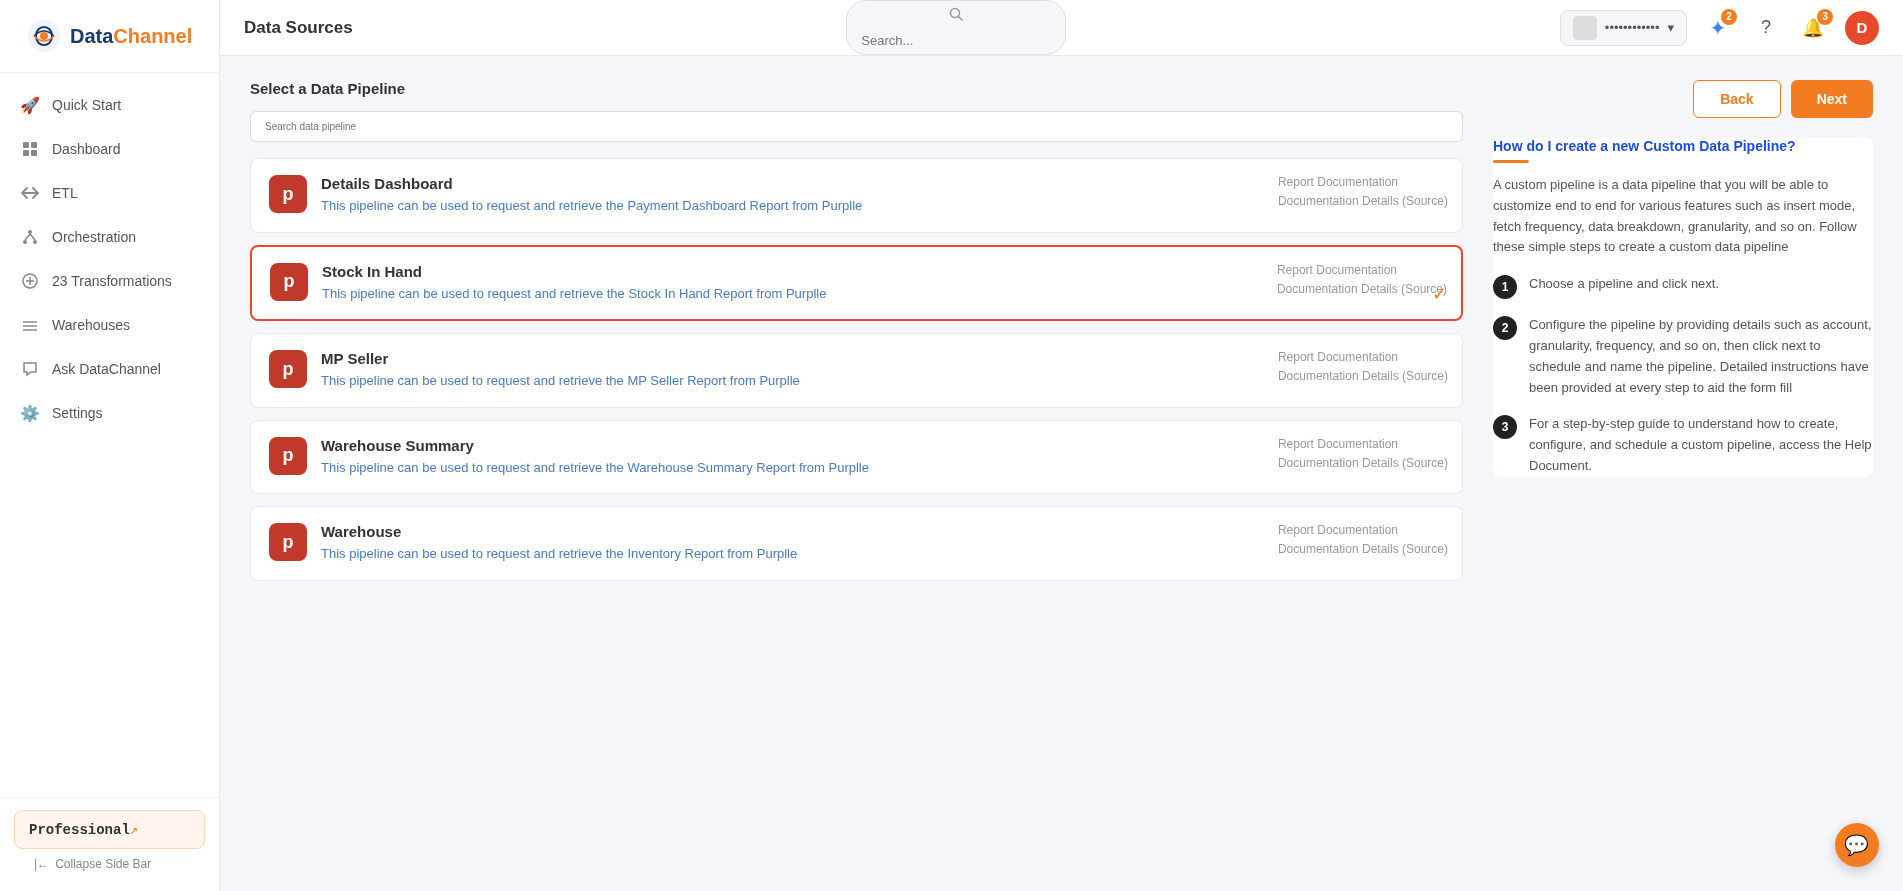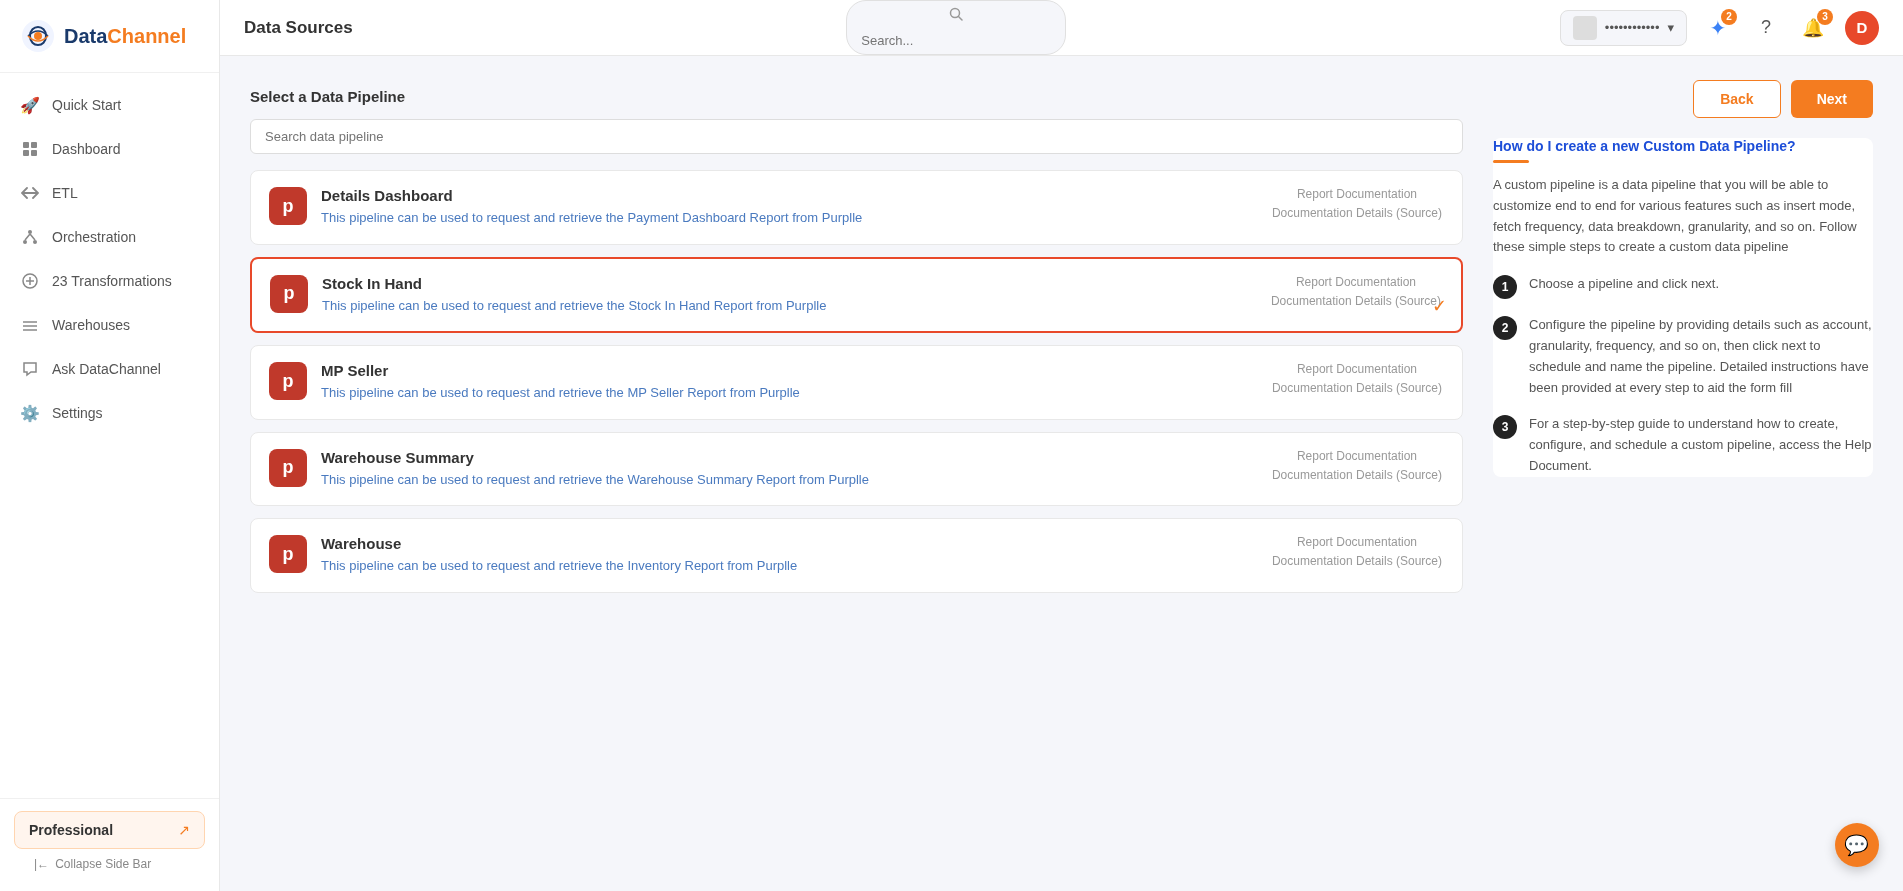--- a/index.html
+++ b/index.html
@@ -10,21 +10,21 @@
       width: 220px;
       min-width: 220px;
       background: #fff;
       border-right: 1px solid #e8e8e8;
       display: flex;
       flex-direction: column;
       height: 100vh;
       position: relative;
     }
     .sidebar-logo {
-      padding: 18px 20px;
+      padding: 18px 26px;
       display: flex;
       align-items: center;
       border-bottom: 1px solid #f0f0f0;
     }
     .logo-icon {
       width: 36px;
       height: 36px;
       margin-right: 8px;
     }
     .logo-text {
@@ -61,22 +61,23 @@
       padding: 12px 14px;
       border-top: 1px solid #f0f0f0;
     }
     .professional-badge {
       background: #fff5ee;
       border: 1px solid #ffd5b0;
       border-radius: 8px;
       padding: 10px 14px;
       display: flex;
       align-items: center;
-      justify-content: space-between;
-      cursor: pointer;
+      justify-content: flex-start;
+      cursor: pointer;
+      font-family: Liberation Mono, monospace;
     }
     .professional-label { font-size: 14px; font-weight: 600; color: #333; }
     .professional-icon { color: #f47c20; font-size: 14px; }
     .collapse-bar {
       padding: 8px 20px;
       font-size: 12px;
       color: #888;
       cursor: pointer;
       display: flex;
       align-items: center;
@@ -188,29 +189,29 @@
     
     .content {
       flex: 1;
       overflow-y: auto;
       padding: 24px 30px;
       display: flex;
       gap: 30px;
     }
 
     
-    .left-panel { flex: 1; min-width: 0; margin-top: 8px; }
+    .left-panel { flex: 1; min-width: 0; }
     .section-title { font-size: 15px; font-weight: 600; color: #333; margin-bottom: 14px; }
 
     .pipeline-search {
       width: 100%;
       border: 1px solid #ddd;
       border-radius: 6px;
       padding: 9px 14px;
-      font-size: 13px;
+      font-size: 10px;
       color: #555;
       outline: none;
       margin-bottom: 16px;
     }
 
     .pipeline-card {
       background: #fff;
       border: 1px solid #e8e8e8;
       border-radius: 8px;
       padding: 16px 18px;
@@ -234,22 +235,22 @@
       color: #fff;
       font-weight: 700;
       font-size: 18px;
     }
     .card-body { flex: 1; }
     .card-title { font-size: 15px; font-weight: 600; color: #333; margin-bottom: 4px; }
     .card-desc { font-size: 13px; color: #4a7abf; line-height: 1.5; }
     .card-links {
       position: absolute;
       top: 14px;
-      right: 20px;
-      text-align: center;
+      right: 14px;
+      text-align: left;
     }
     .card-link { font-size: 12px; color: #999; display: block; line-height: 1.6; cursor: pointer; }
     .check-icon {
       position: absolute;
       bottom: 14px;
       right: 14px;
       color: #f47c20;
       font-size: 18px;
     }
 

